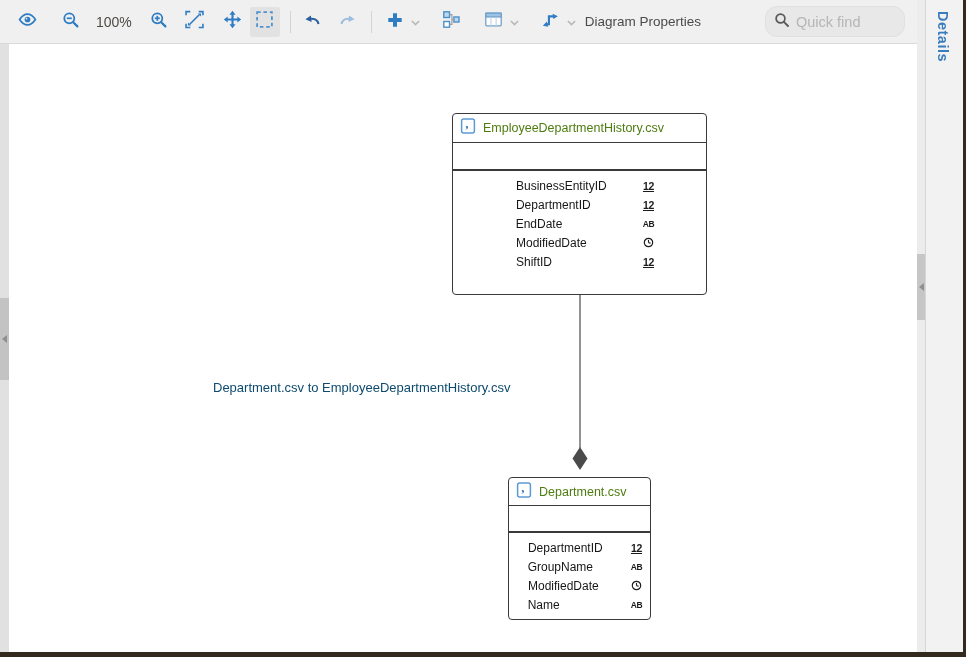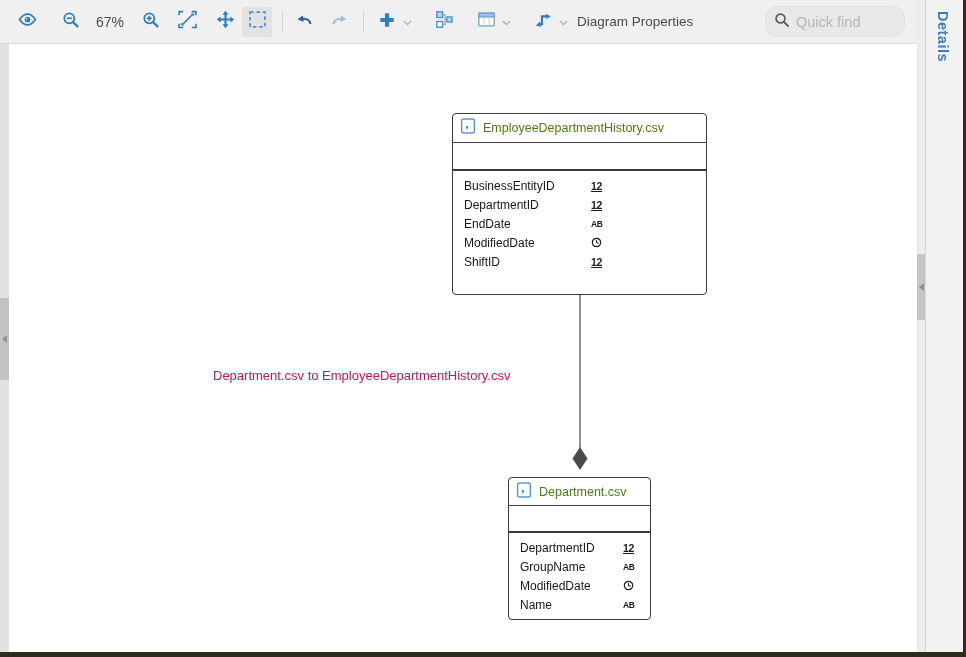--- a/index.html
+++ b/index.html
@@ -42,33 +42,33 @@
 
   .details-panel { position:absolute; left:925px; top:0; width:38px; height:652px;
                    background:#f2f2f2; border-left:1px solid #d6d6d6; }
   .details-tab { writing-mode:vertical-rl; font-size:14.5px; font-weight:bold; color:#3a7dbc;
                  position:absolute; left:9px; top:11px; letter-spacing:0.5px; cursor:pointer; }
 
   
   .canvas { position:absolute; left:9px; top:44px; width:908px; height:608px; background:#fff;
             overflow:hidden; }
 
-  .relation-label { position:absolute; left:204px; top:324px; font-size:13px; color:#be185d;
+  .relation-label { position:absolute; left:204px; top:336px; font-size:13px; color:#0c4a6e;
                     white-space:nowrap; }
 
   .conn-svg { position:absolute; left:0; top:0; width:908px; height:608px; }
 
   
   .entity { position:absolute; background:#fff; border:1px solid #3a3a3a; border-radius:4px; }
   .entity-header { display:flex; align-items:center; border-bottom:1px solid #3a3a3a;
                    padding-left:7px; }
   .entity-title { font-size:12.5px; color:#4d7c0f; margin-left:7px; white-space:nowrap; }
   .key-compartment { border-bottom:2px solid #3a3a3a; }
   .cols { padding-top:5px; }
-  .col-row { height:19px; display:flex; align-items:center; padding-left:11px; cursor:default; }
+  .col-row { height:19px; display:flex; align-items:center; padding-left:11px; cursor:default;justify-content:center; }
   .col-name { font-size:12px; color:#161616; white-space:nowrap; }
   .glyph-text { font-weight:bold; color:#1b1b1b; letter-spacing:-0.3px; }
   .t-numeric .glyph-text { font-size:10.5px;text-decoration:underline; }
   .t-string  .glyph-text { font-size:8.5px; }
   .glyph-clock { display:none; line-height:0; }
   .col-row.is-clock .glyph-clock { display:inline-block; }
 
   #entity-1 { left:443px; top:69px;  width:255px; height:182px; }
   #entity-1 .entity-header { height:29px; }
   #entity-1 .key-compartment { height:28px; }
@@ -93,21 +93,21 @@
   </div>
 
   <div class="tbtn" style="margin-left:18px">
     <span><svg width="18" height="18" viewBox="0 0 18 18">
           <circle cx="7.3" cy="7.3" r="5" fill="none" stroke="#2e7cc3" stroke-width="1.8"></circle>
           <line x1="11.2" y1="11.2" x2="15.4" y2="15.4" stroke="#2e7cc3" stroke-width="2.2" stroke-linecap="round"></line>
           <line x1="4.8" y1="7.3" x2="9.8" y2="7.3" stroke="#2e7cc3" stroke-width="1.7"></line>
         </svg></span>
   </div>
 
-  <div class="zoom-label">67%</div>
+  <div class="zoom-label">100%</div>
 
   <div class="tbtn" style="margin-left:14px">
     <span><svg width="18" height="18" viewBox="0 0 18 18">
           <circle cx="7.3" cy="7.3" r="5" fill="none" stroke="#2e7cc3" stroke-width="1.8"></circle>
           <line x1="11.2" y1="11.2" x2="15.4" y2="15.4" stroke="#2e7cc3" stroke-width="2.2" stroke-linecap="round"></line>
           <line x1="4.8" y1="7.3" x2="9.8" y2="7.3" stroke="#2e7cc3" stroke-width="1.7"></line>
           <line x1="7.3" y1="4.8" x2="7.3" y2="9.8" stroke="#2e7cc3" stroke-width="1.7"></line>
         </svg></span>
   </div>
 

